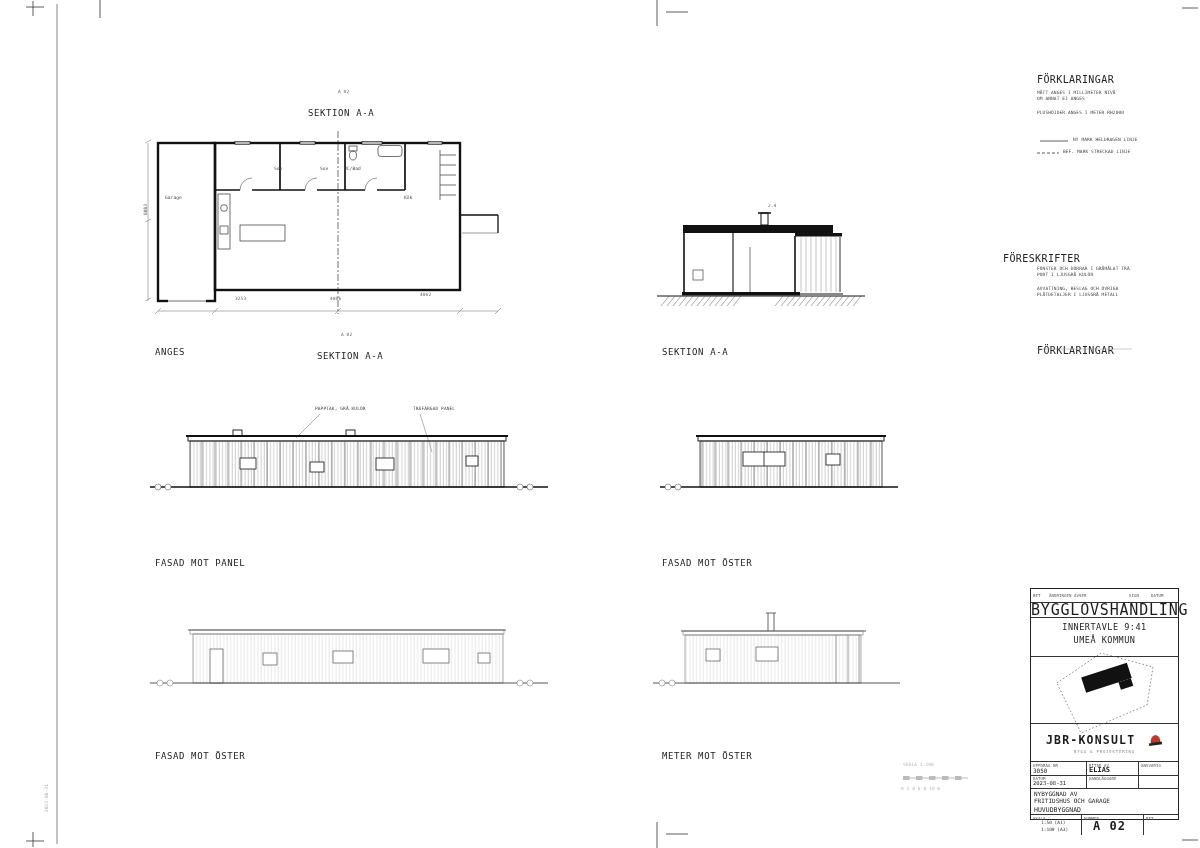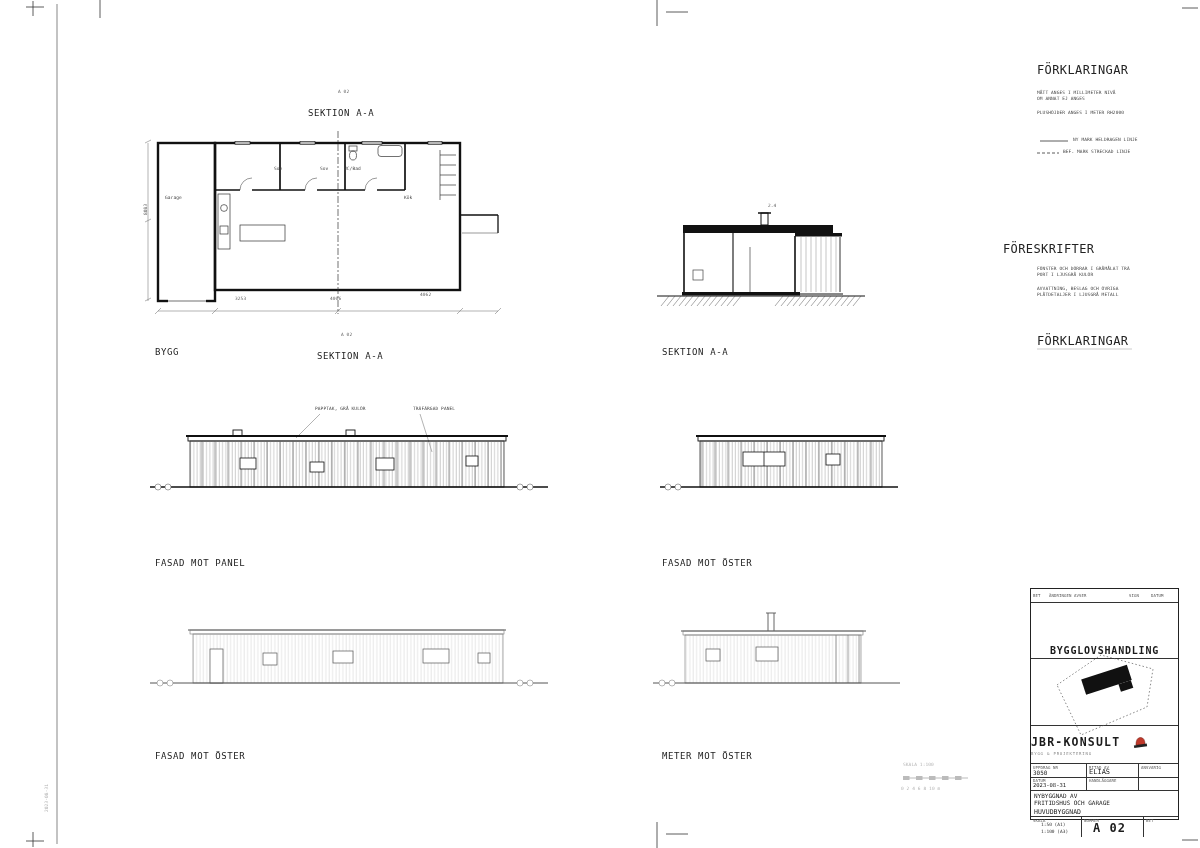--- a/index.html
+++ b/index.html
@@ -1,30 +1,30 @@
 <!DOCTYPE html>
 <html><head>
 <meta charset="utf-8">
 <style>
   html,body{margin:0;padding:0;background:#e8e8e8;}
   #sheet{position:relative;width:1200px;height:848px;background:#ffffff;overflow:hidden;
          font-family:"DejaVu Sans Mono",monospace;color:#1c1c1c;}
   .abs{position:absolute;white-space:nowrap;}
   .t9{font-size:9px;letter-spacing:.6px;color:#1c1c1c;margin-top:31px;}
-  .t8{font-size:12px;letter-spacing:.4px;color:#222;}
+  .t8{font-size:10px;letter-spacing:.4px;color:#222;margin-top:11px;}
   .t4{font-size:4.5px;letter-spacing:.1px;color:#444;}
   .gray{color:#666;}
   .faint{color:#b4b4b4;}
   .rot90{transform:rotate(-90deg);transform-origin:0 0;}
   svg{position:absolute;display:block;}
   
   #tb{position:absolute;left:1030px;top:588px;width:147px;height:230px;border:1px solid #222;background:#fff;}
   #tb .row{position:relative;border-bottom:0.5px solid #333;}
   .tb-tiny{font-size:4px;color:#555;letter-spacing:.1px;}
-  .tb-doc{font-size:10px;font-weight:bold;letter-spacing:.8px;text-align:center;margin-top:41px;}
+  .tb-doc{font-size:15px;font-weight:normal;letter-spacing:.8px;text-align:center;}
   .tb-prop{font-size:8.5px;letter-spacing:.5px;text-align:center;color:#1c1c1c;}
   .vline{position:absolute;top:0;bottom:0;width:0;border-left:0.5px solid #333;}
 </style>
 </head>
 <body>
 
 <div id="sheet">
 
   <svg style="left:0;top:0" width="1200" height="848">
     <line x1="57" y1="4" x2="57" y2="844" stroke="#555" stroke-width="0.7"></line>
@@ -124,21 +124,21 @@
   <span class="abs t4" style="left:344px;top:166px">WC/Bad</span>
   <span class="abs t4" style="left:404px;top:195px">Kök</span>
 
   <span class="abs t4 gray" style="left:235px;top:296px">3253</span>
   <span class="abs t4 gray" style="left:330px;top:296px">4006</span>
   <span class="abs t4 gray" style="left:420px;top:292px">4062</span>
   <span class="abs t4 gray rot90" style="left:143px;top:215px">8083</span>
 
   <span class="abs t9" style="left:308px;top:77px">SEKTION A-A</span>
   <span class="abs t4 gray" style="left:338px;top:89px">A 02</span>
-  <span class="abs t9" style="left:155px;top:316px">BYGG</span>
+  <span class="abs t9" style="left:155px;top:316px">ANGES</span>
   <span class="abs t9" style="left:317px;top:320px">SEKTION A-A</span>
   <span class="abs t4 gray" style="left:341px;top:332px">A 02</span>
 
   <svg style="left:655px;top:192px" width="215" height="122">
     <rect x="106" y="21" width="7" height="12" fill="none" stroke="#111" stroke-width="1"></rect>
     <line x1="103" y1="21" x2="116" y2="21" stroke="#111" stroke-width="1.5"></line>
     <rect x="28" y="33" width="150" height="8" fill="#111"></rect>
     <rect x="140" y="41" width="47" height="3.5" fill="#111"></rect>
     <line x1="29" y1="41" x2="29" y2="100" stroke="#111" stroke-width="1.6"></line>
     <line x1="78" y1="41" x2="78" y2="100" stroke="#111" stroke-width="1.1"></line>
@@ -326,50 +326,54 @@
 
     <div class="row" style="height:13px">
       <span class="abs tb-tiny" style="left:2px;top:4px">BET</span>
       <span class="abs tb-tiny" style="left:18px;top:4px">ÄNDRINGEN AVSER</span>
       <span class="abs tb-tiny" style="left:98px;top:4px">SIGN</span>
       <span class="abs tb-tiny" style="left:120px;top:4px">DATUM</span>
     </div>
 
     <div class="row tb-doc" style="height:14px;line-height:14px">BYGGLOVSHANDLING</div>
 
+    <div class="row" style="height:34px">
+      <div class="tb-prop" style="margin-top:4px">INNERTAVLE 9:41</div>
+      <div class="tb-prop" style="margin-top:3px">UMEÅ KOMMUN</div>
+    </div>
 
     <div class="row" style="height:66px;border-bottom:0.5px solid #333">
       <svg style="left:8px;top:-14px" width="135" height="94">
         <polygon points="18,40 62,10 114,24 108,62 42,90" fill="none" stroke="#555" stroke-width="0.7" stroke-dasharray="1.5 2.2"></polygon>
         <g transform="rotate(-18 70 36)">
           <rect x="44" y="26" width="48" height="16" fill="#111"></rect>
           <rect x="78" y="42" width="13" height="8" fill="#111"></rect>
         </g>
       </svg>
     </div>
 
-    <div class="row" style="height:32px;text-align:left">
+    <div class="row" style="height:32px;text-align:center">
       <div style="margin-top:5px">
         <span style="font-size:11.5px;font-weight:bold;letter-spacing:1.2px;vertical-align:middle">JBR-KONSULT</span>
         <svg style="position:static;display:inline-block;vertical-align:middle;margin-left:3px" width="15" height="13">
           <path d="M3 10 Q3 2.5 7.5 2.5 Q12 2.5 12 10 Z" fill="#c0392b" stroke="#7a1f14" stroke-width="0.6"></path>
           <rect x="1" y="9.5" width="13" height="2.6" fill="#222" transform="rotate(-8 7.5 10.8)"></rect>
         </svg>
       </div>
       <div class="tb-tiny" style="margin-top:1px;letter-spacing:.8px;color:#888">BYGG &amp; PROJEKTERING</div>
     </div>
 
     <div class="row" style="height:26px">
       <div class="vline" style="left:55px"></div>
       <div class="vline" style="left:107px"></div>
       <div style="position:absolute;left:0;right:0;top:13px;border-top:0.5px solid #333"></div>
       <span class="abs tb-tiny" style="left:2px;top:0.5px">UPPDRAG NR</span>
       <span class="abs" style="left:2px;top:5px;font-size:6px">3050</span>
       <span class="abs tb-tiny" style="left:58px;top:0.5px">RITAD AV</span>
-      <span class="abs" style="left:58px;top:4px;font-size:7px;font-weight:normal">ELIAS</span>
+      <span class="abs" style="left:58px;top:4px;font-size:7px;font-weight:bold">ELIAS</span>
       <span class="abs tb-tiny" style="left:110px;top:0.5px">ANSVARIG</span>
       <span class="abs tb-tiny" style="left:2px;top:14px">DATUM</span>
       <span class="abs" style="left:2px;top:18px;font-size:5.5px">2023-08-31</span>
       <span class="abs tb-tiny" style="left:58px;top:14px">HANDLÄGGARE</span>
     </div>
 
     <div class="row" style="height:25px">
       <span class="abs" style="left:3px;top:1px;font-size:6px">NYBYGGNAD AV</span>
       <span class="abs" style="left:3px;top:8px;font-size:6px">FRITIDSHUS OCH GARAGE</span>
       <span class="abs" style="left:3px;top:17px;font-size:6.5px">HUVUDBYGGNAD</span>

